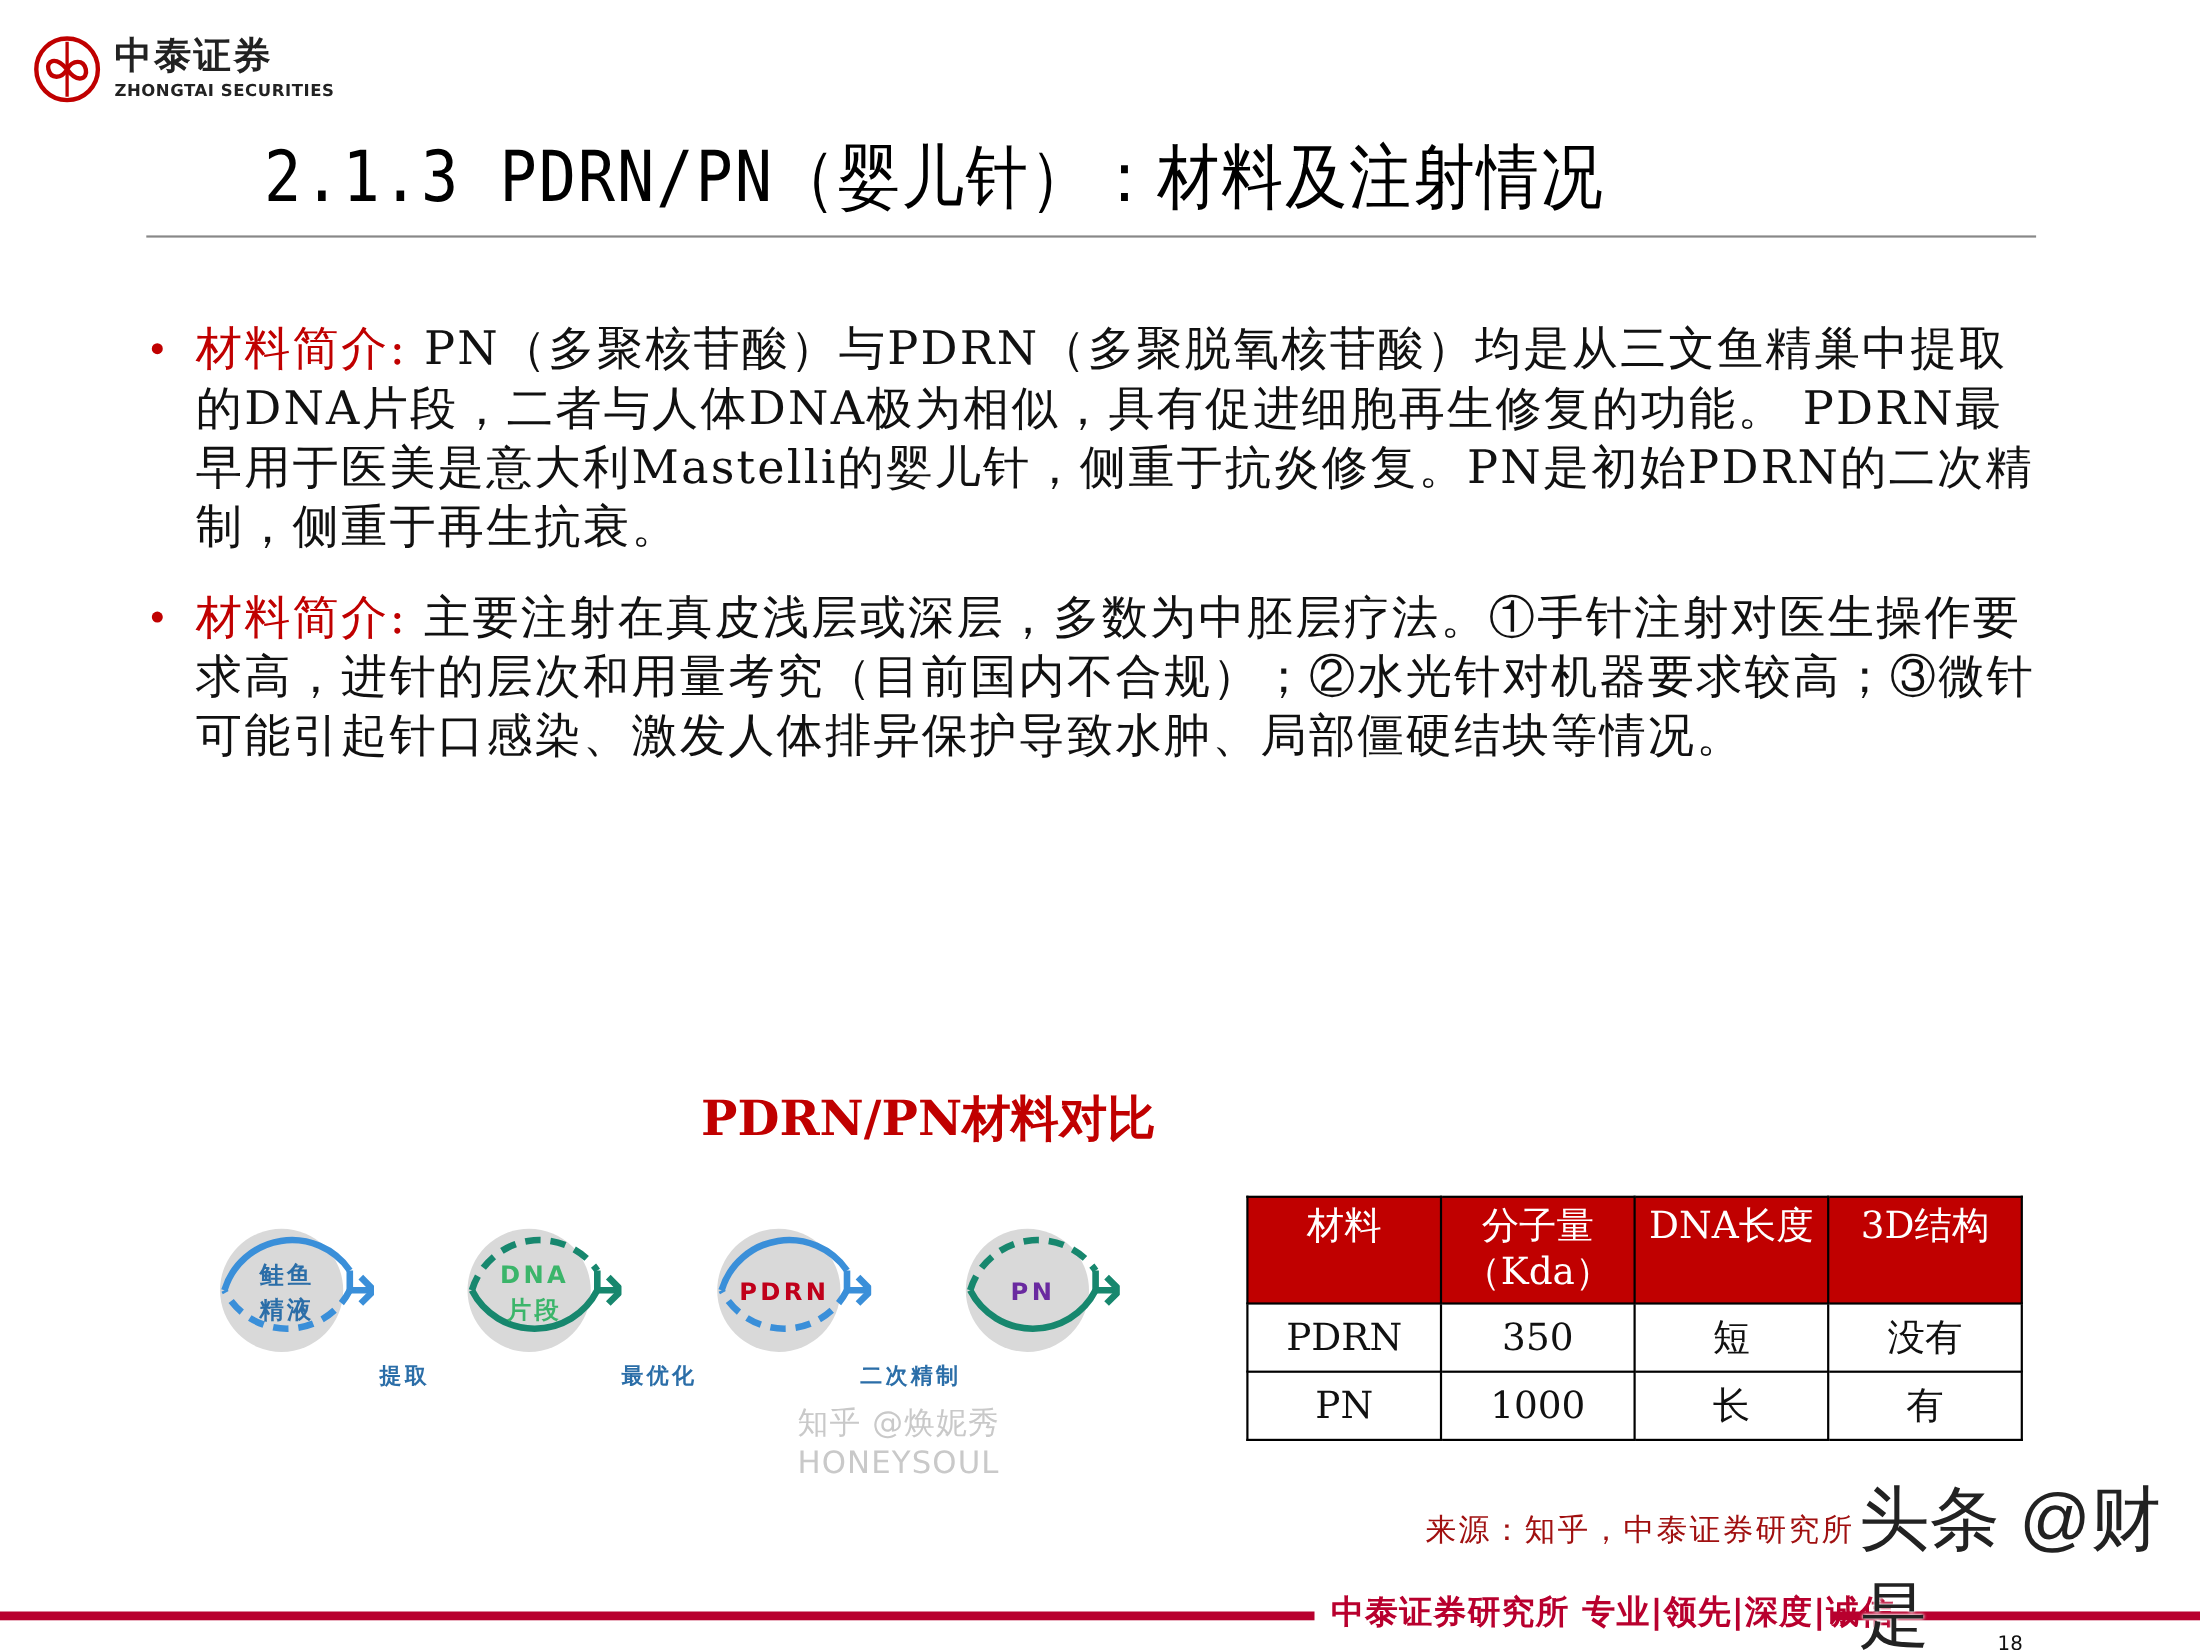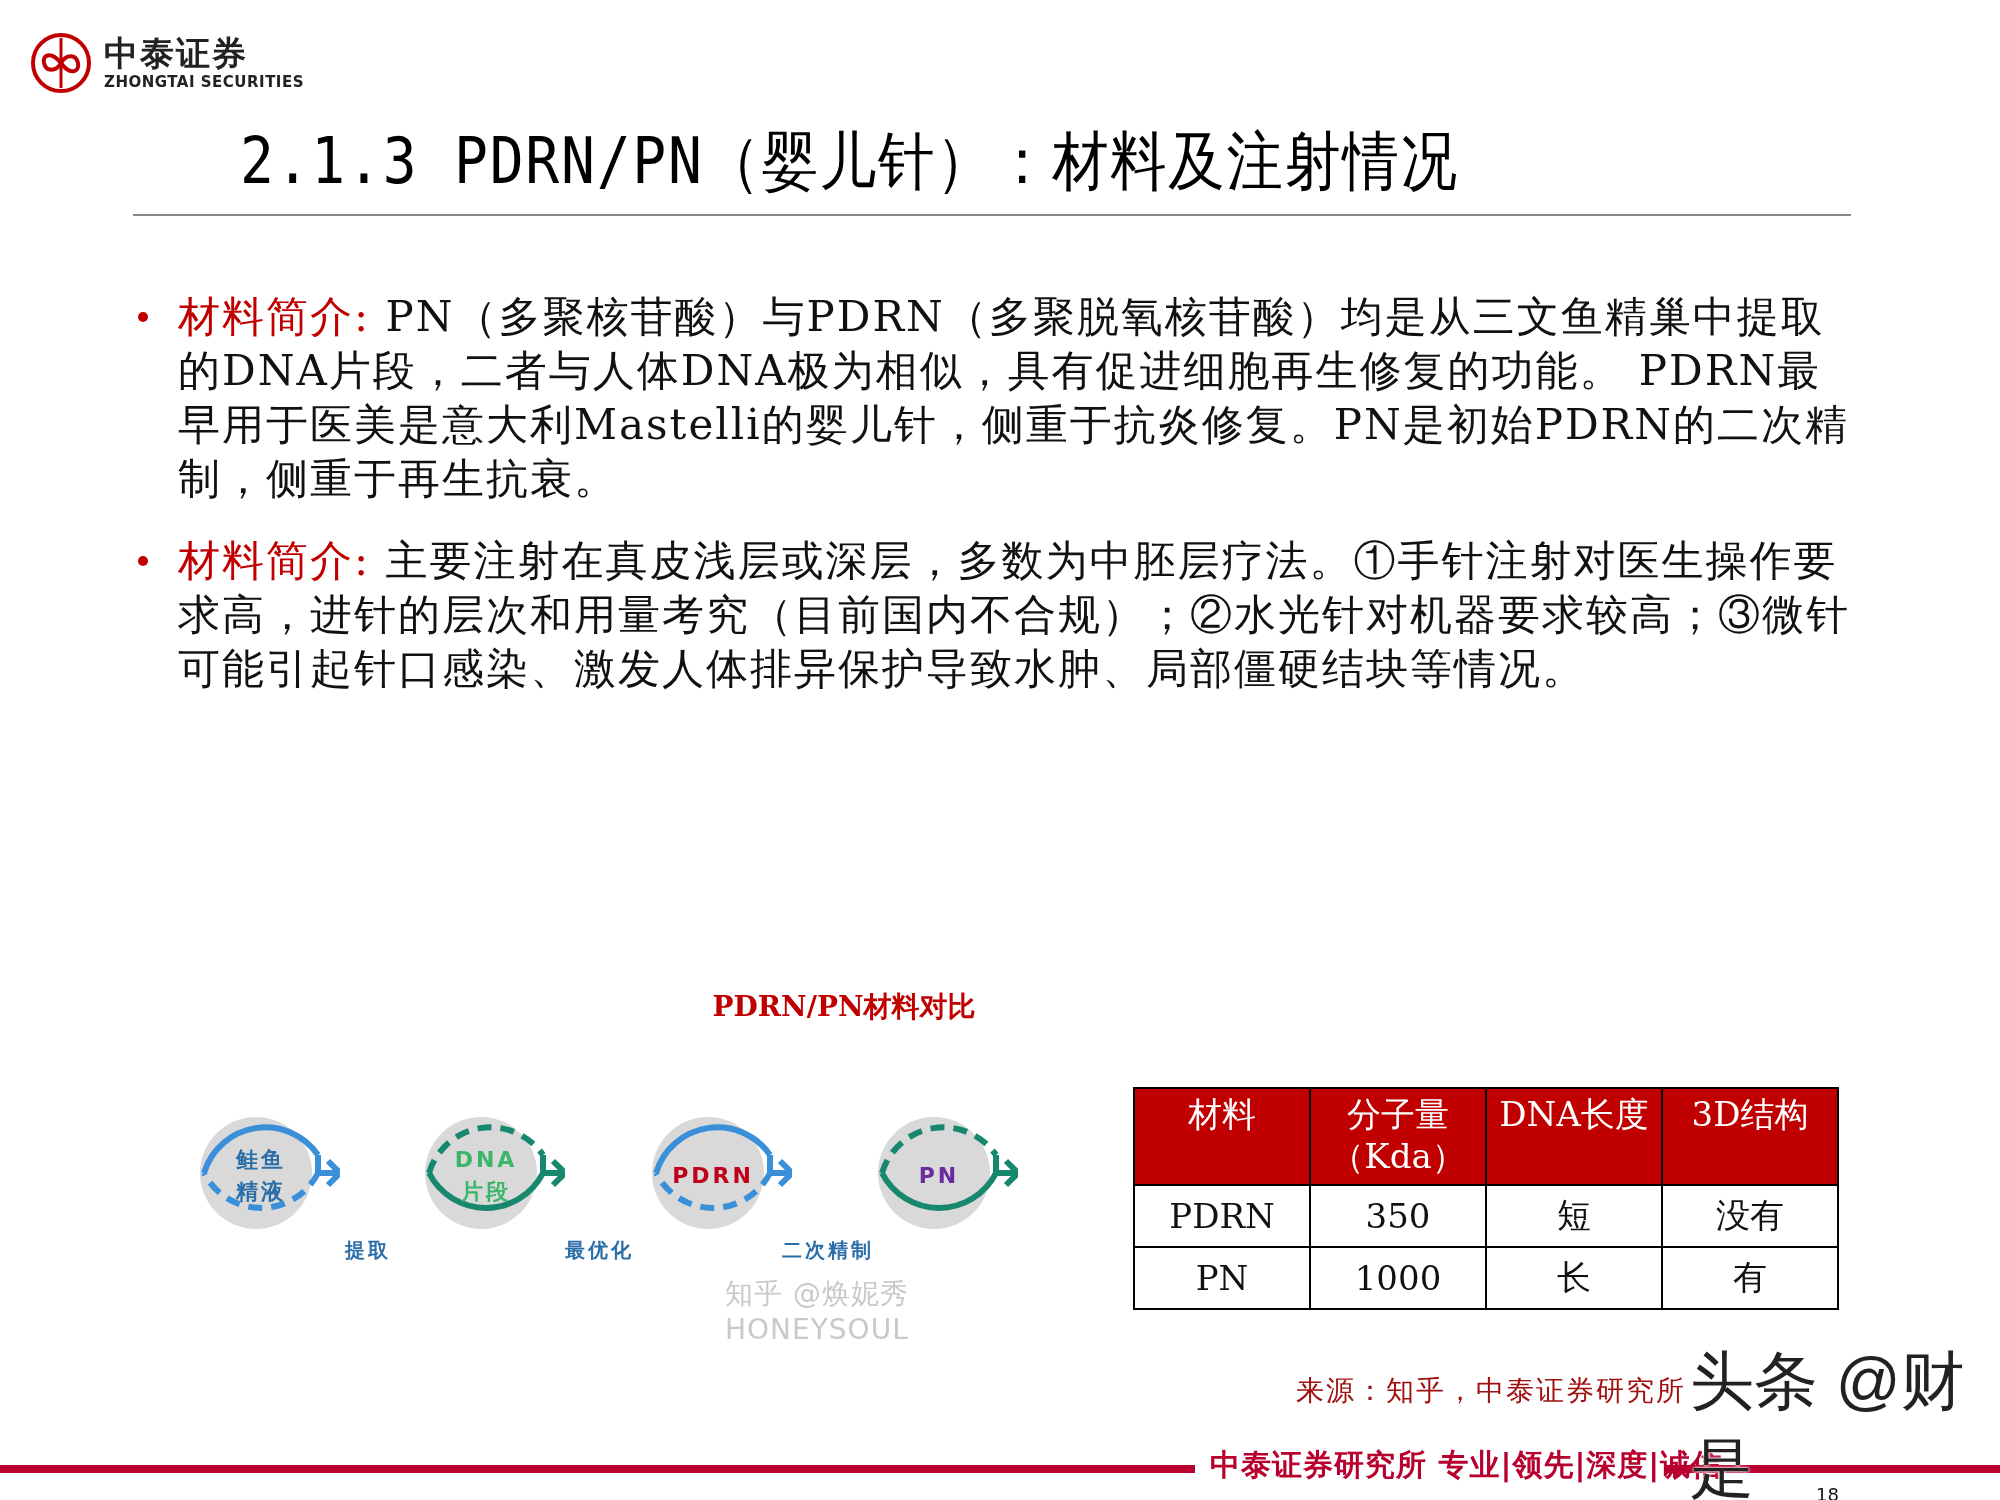--- a/index.html
+++ b/index.html
@@ -5,40 +5,40 @@
   html, body { margin: 0; padding: 0; }
   body {
     width: 2000px; height: 1500px; position: relative; overflow: hidden;
     background: #ffffff;
     font-family: "DejaVu Serif", "Liberation Serif", serif;
     color: #111;
   }
   .logo { position: absolute; left: 30px; top: 32px; display: flex; align-items: center; }
   .logo-mark { width: 62px; height: 62px; }
   .logo-text { margin-left: 12px; display: flex; flex-direction: column; }
-  .logo-cn { font-family: Liberation Serif, serif; font-weight: bold; font-size: 34px; color: #222; letter-spacing: 2px; line-height: 38px; }
+  .logo-cn { font-family: Liberation Mono, monospace; font-weight: bold; font-size: 34px; color: #222; letter-spacing: 2px; line-height: 38px; }
   .logo-en { font-family: "DejaVu Sans", sans-serif; font-weight: bold; font-size: 15px; color: #222; letter-spacing: 0.5px; }
 
   .title {
     position: absolute; left: 240px; top: 118px; width: 1600px;
     font-family: "DejaVu Sans Mono", "Liberation Mono", monospace;
     font-size: 64px; color: #000; letter-spacing: 2px; white-space: nowrap;
     transform: scaleX(0.88); transform-origin: left top;
   }
   .title-rule { position: absolute; left: 133px; top: 214px; width: 1718px; height: 2px; background: #888; }
 
   .bullets { position: absolute; left: 138px; top: 290px; width: 1720px; }
   .bullet { position: relative; padding-left: 40px; margin-bottom: 28px; }
   .bullet-dot { position: absolute; left: 0; top: 22px; width: 10px; height: 10px; border-radius: 50%; background: #c00000; }
   .bullet-text { font-size: 42px; line-height: 54px; color: #111; letter-spacing: 2px; }
   .bullet-label { color: #c00000; }
 
   .diagram-title {
     position: absolute; left: 0; width: 1688px; top: 988px; text-align: center;
-    font-size: 28px; color: #c00000; font-weight: bold;
+    font-size: 44px; color: #c00000; font-weight: bold;
   }
 
   .diagram { position: absolute; left: 190px; top: 1095px; width: 880px; height: 240px; }
   .step { position: absolute; top: 0; width: 150px; height: 160px; }
   .step svg { position: absolute; left: 0; top: 0; }
   .step-label { position: absolute; left: 12px; top: 22px; width: 118px; height: 118px; display: flex; align-items: center; justify-content: center; text-align: center; font-family: "DejaVu Sans", sans-serif; font-weight: bold; font-size: 22px; line-height: 32px; letter-spacing: 3px; }
   .arrow-label { position: absolute; top: 142px; font-family: "DejaVu Sans", sans-serif; font-weight: bold; font-size: 20px; color: #2b6ea8; letter-spacing: 3px; }
   .watermark { position: absolute; left: 535px; top: 180px; font-family: "DejaVu Sans", sans-serif; font-size: 28px; color: #c9c9c9; letter-spacing: 1px; }
 
   .cmp-table { position: absolute; left: 1133px; top: 1087px; border-collapse: collapse; font-size: 34px; padding-left: 28px; }

